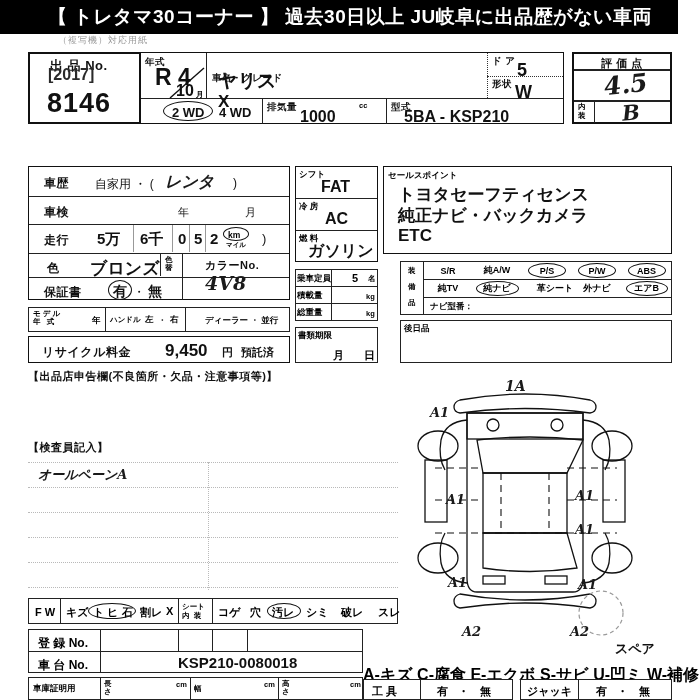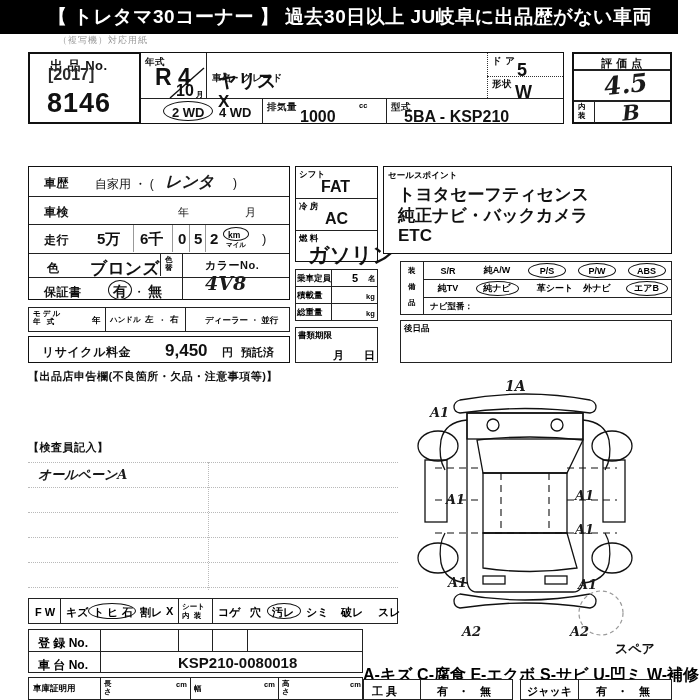--- a/index.html
+++ b/index.html
@@ -183,21 +183,21 @@
   <div class="lbl" style="left:28px;top:369px;font-size:11px;">【出品店申告欄(不良箇所・欠品・注意事項等)】</div>
 
   <div class="bx" style="left:295px;top:166px;width:83px;height:96px;"></div>
   <div class="hline" style="left:296px;top:198px;width:81px;"></div>
   <div class="hline" style="left:296px;top:230px;width:81px;"></div>
   <div class="tiny2" style="position:absolute;left:299px;top:169px;">シフト</div>
   <div class="val" style="left:321px;top:178px;font-size:16px;">FAT</div>
   <div class="tiny2" style="position:absolute;left:299px;top:201px;">冷  房</div>
   <div class="val" style="left:325px;top:210px;font-size:16px;">AC</div>
   <div class="tiny2" style="position:absolute;left:299px;top:233px;">燃  料</div>
-  <div class="val" style="left:308px;top:241px;font-size:21px;">ガソリン</div>
+  <div class="val" style="left:308px;top:241px;font-size:16px;">ガソリン</div>
 
   <div class="bx-thin" style="left:295px;top:269px;width:83px;height:52px;"></div>
   <div class="hline" style="left:296px;top:286px;width:81px;"></div>
   <div class="hline" style="left:296px;top:303px;width:81px;"></div>
   <div class="vline" style="left:331px;top:270px;height:50px;"></div>
   <div class="tiny2" style="position:absolute;left:297px;top:273px;">乗車定員</div>
   <div class="tiny2" style="position:absolute;left:352px;top:272px;font-size:11px;">5</div>
   <div class="tiny" style="position:absolute;left:368px;top:274px;">名</div>
   <div class="tiny2" style="position:absolute;left:297px;top:290px;">積載量</div>
   <div class="tiny" style="position:absolute;left:366px;top:292px;">kg</div>

